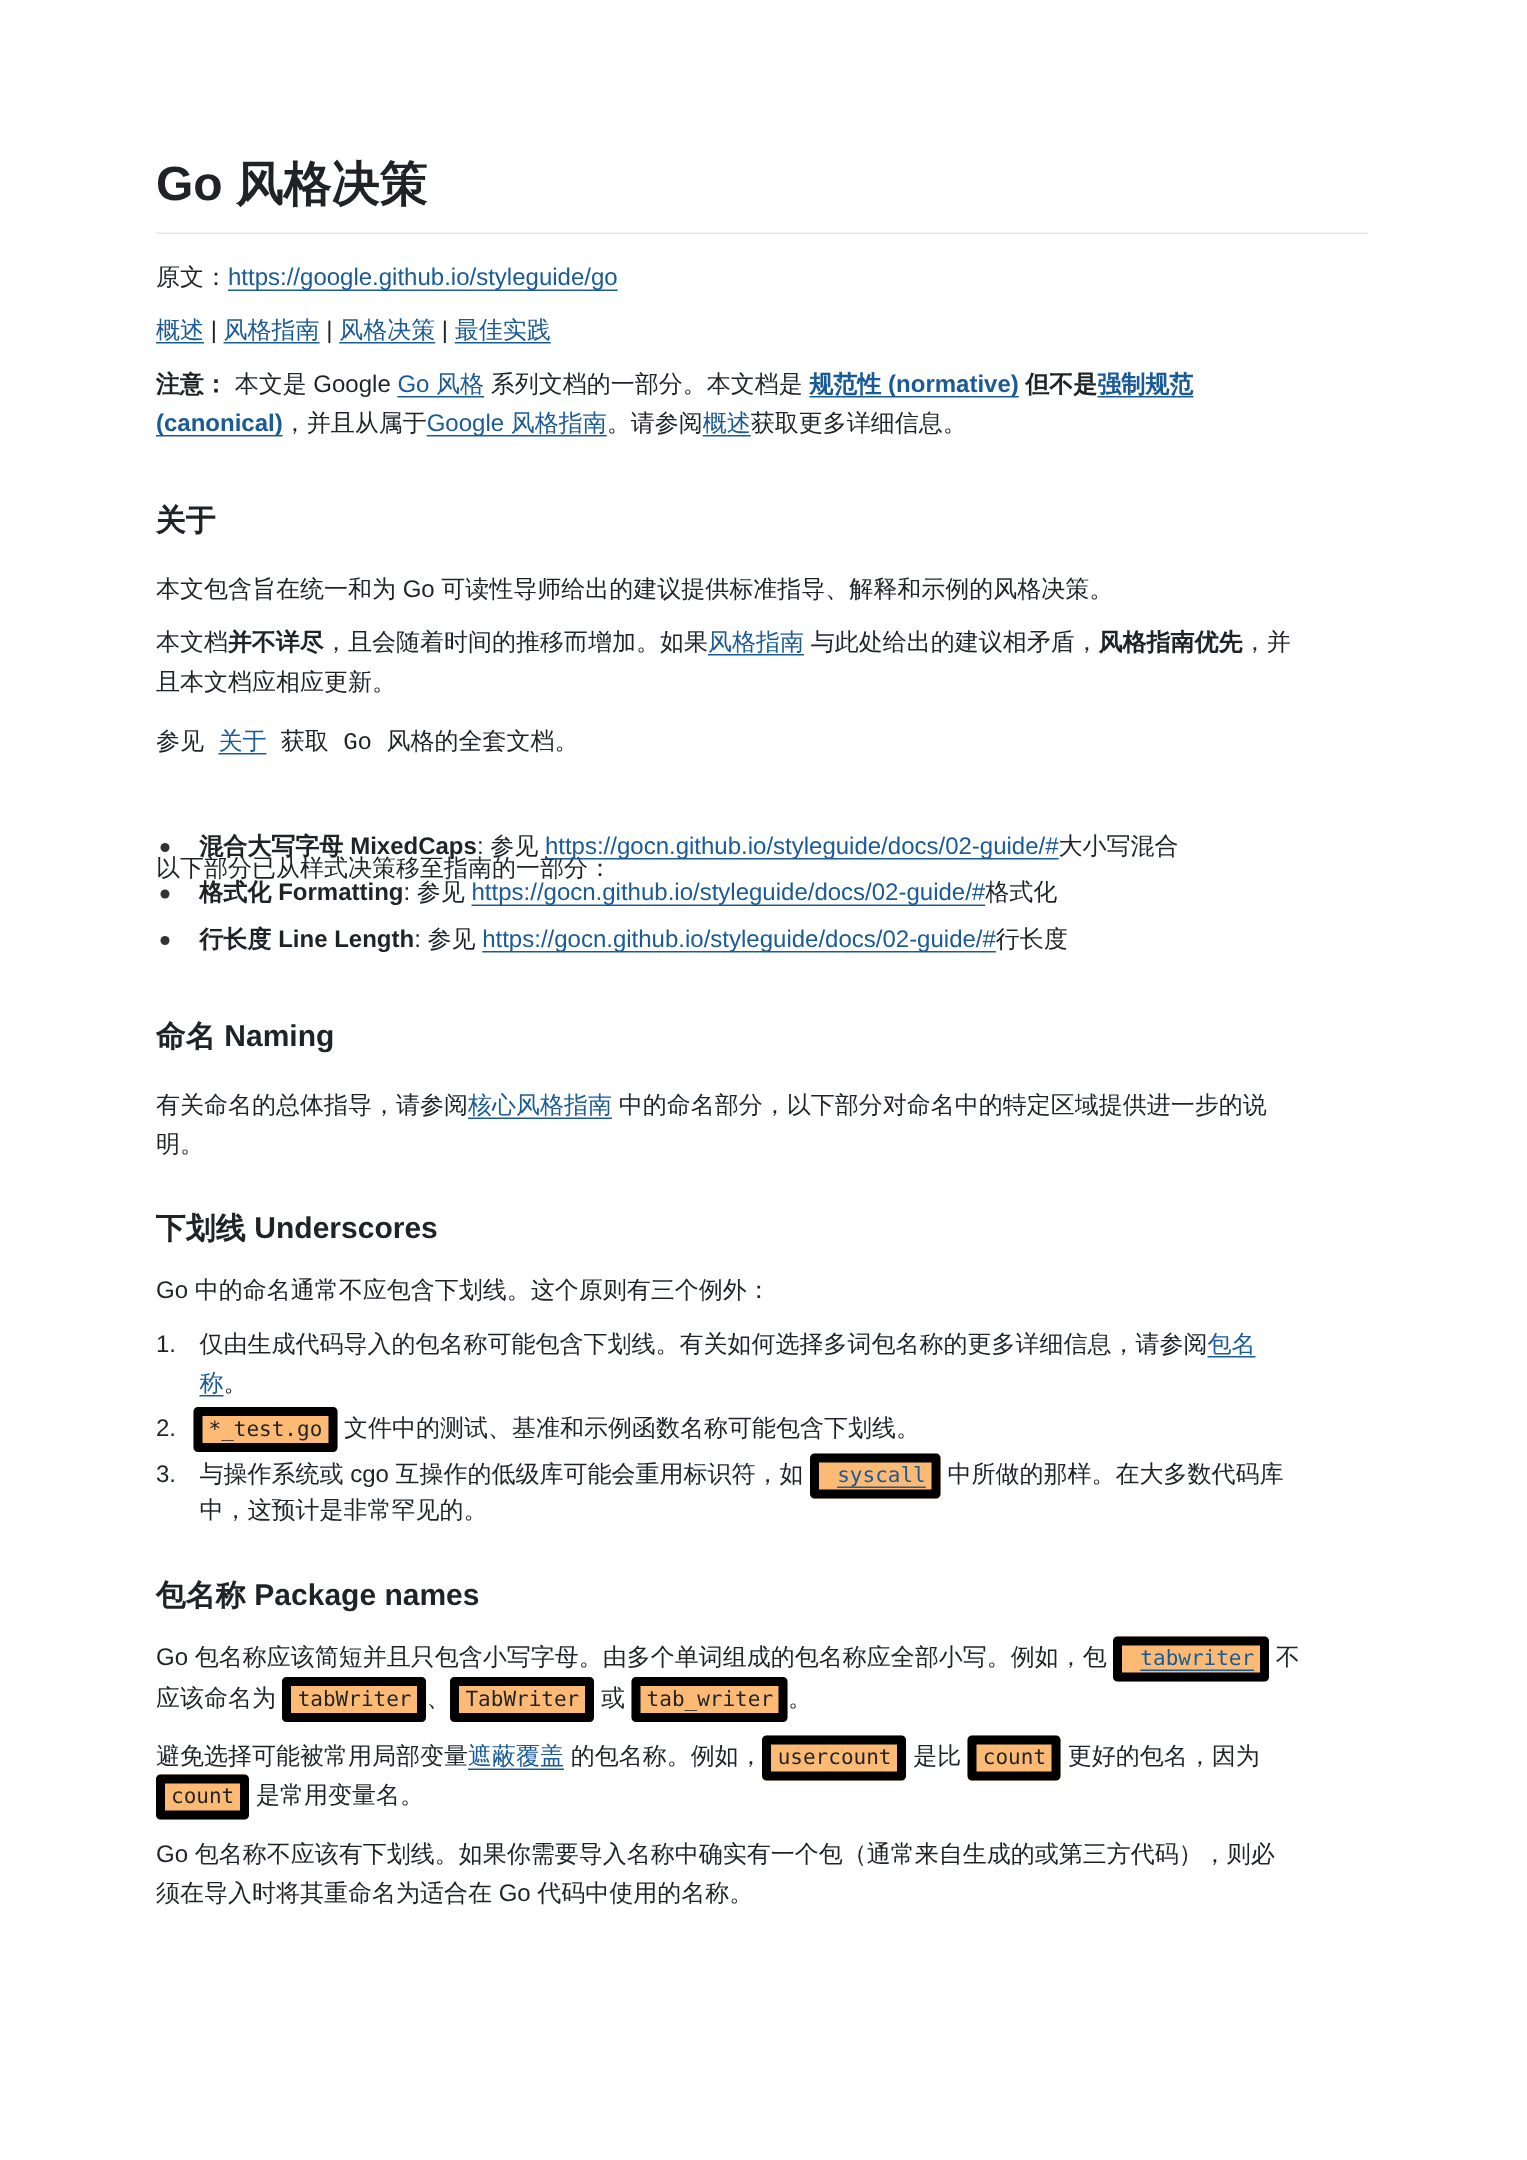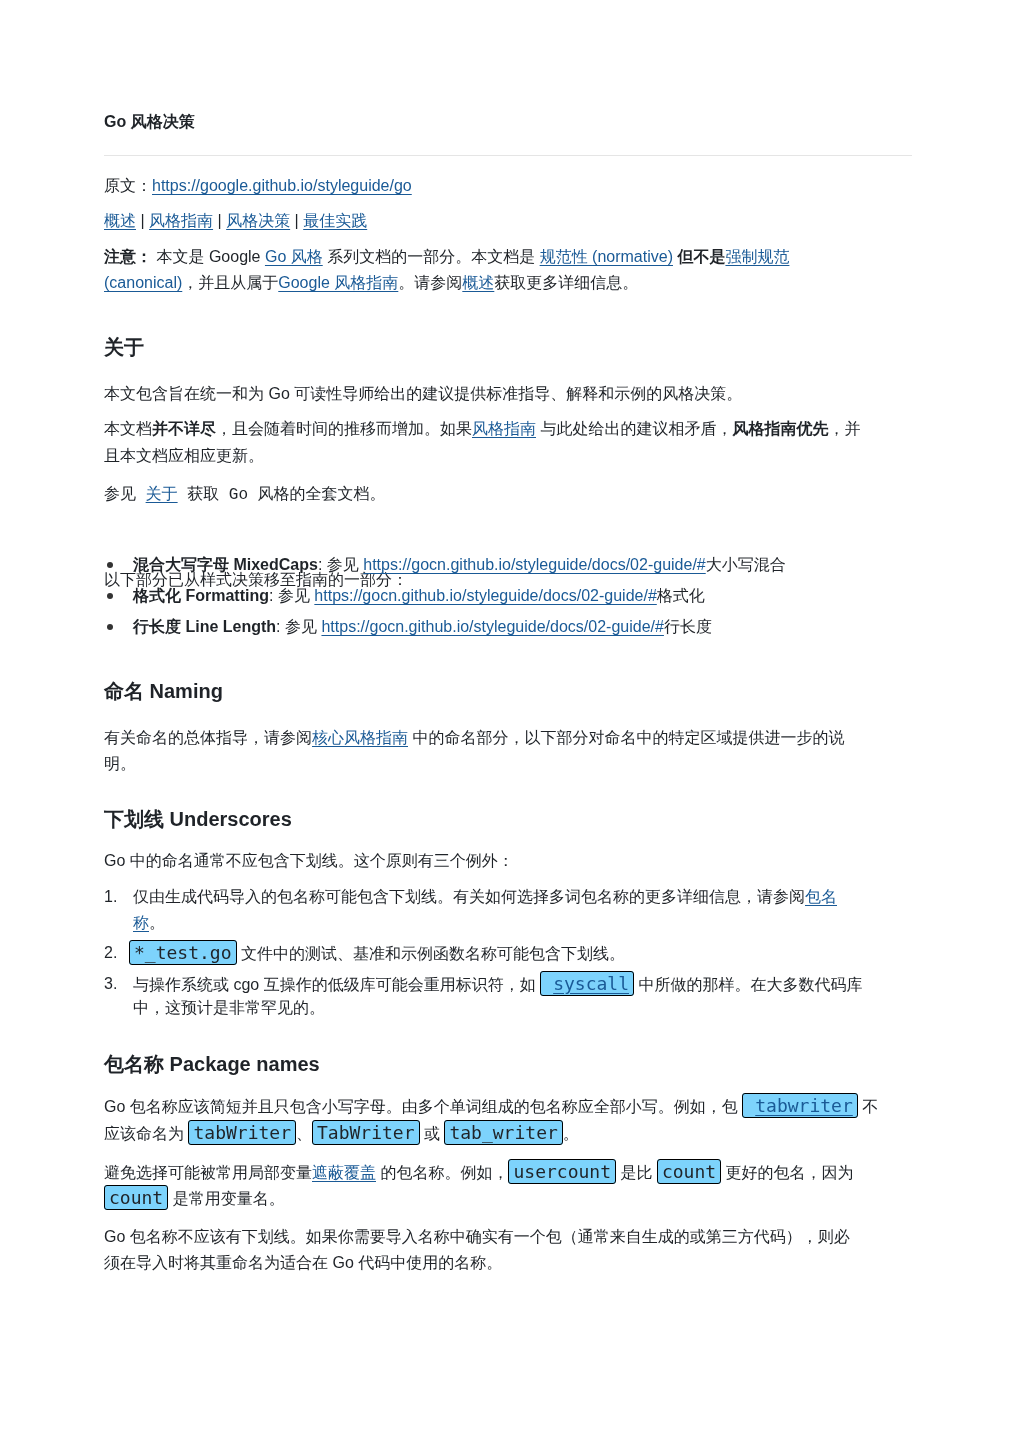--- a/index.html
+++ b/index.html
@@ -4,33 +4,33 @@
 <style>
   html, body { margin: 0; padding: 0; background: #ffffff; }
   body {
     width: 1018px; height: 1440px; position: relative; overflow: hidden;
     font-family: "Liberation Sans", "DejaVu Sans", sans-serif;
     color: #1f2328; font-size: 16px;
   }
   .page { position: absolute; left: 104px; top: 0; width: 808px; }
   h1 {
     position: absolute; top: 106px; left: 0; margin: 0;
-    font-size: 16px; font-weight: 700; line-height: 32px; color: #1f2328;
+    font-size: 32px; font-weight: 700; line-height: 32px; color: #1f2328;
   }
   .hr { position: absolute; top: 155px; left: 0; width: 808px; height: 1px; background: #e5e5e5; }
   .line { position: absolute; left: 0; width: 808px; font-size: 16px; line-height: 26px; white-space: nowrap; }
   h2 {
     position: absolute; left: 0; margin: 0; font-size: 20px; font-weight: 700; line-height: 28px;
   }
   a, .link { color: #1a5a96; text-decoration: underline; text-underline-offset: 3px; text-decoration-thickness: 1px; }
-  a.bold { font-weight: 400; margin-top: 36px; }
+  a.bold { font-weight: 700; margin-top: 36px; }
   b { font-weight: 700; }
   code {
     font-family: "DejaVu Sans Mono", "Liberation Mono", monospace;
-    font-size: 18px; background: #7dd3fc; border: 1px solid #000000; border-radius: 3px;
+    font-size: 14px; background: #fdba74; border: 6px solid #000000; border-radius: 3px;
     padding: 1px 4px;
   }
   code.link-code { color: #1a5a96; text-decoration: underline; text-underline-offset: 3px; padding-left: 12px; }
   .bullet { position: absolute; left: 0; width: 808px; line-height: 26px; white-space: nowrap; }
   .bullet .dot { position: absolute; left: 3px; top: 10px; width: 6px; height: 6px; border-radius: 50%; background: #333; }
   .bullet .txt { position: absolute; left: 29px; }
   .ol { position: absolute; left: 0; width: 808px; line-height: 26px; }
   .ol .num { position: absolute; left: 0; }
   .ol .txt { position: absolute; left: 29px; width: 760px; }
 </style>

